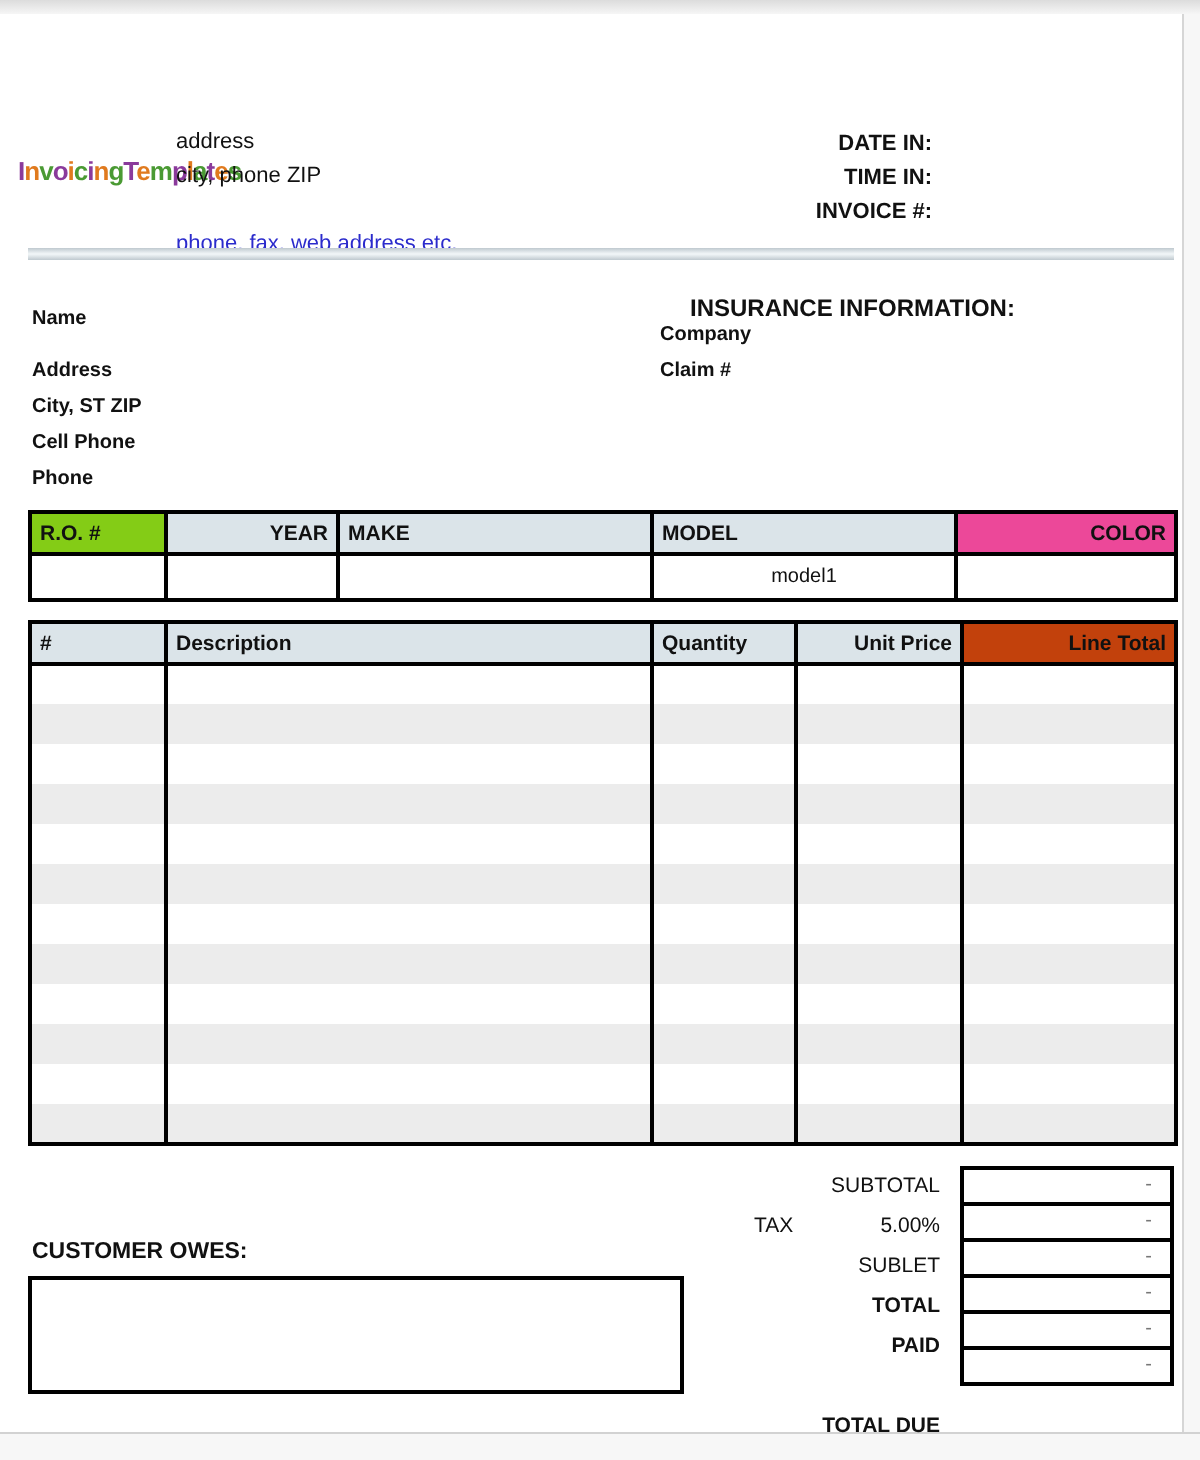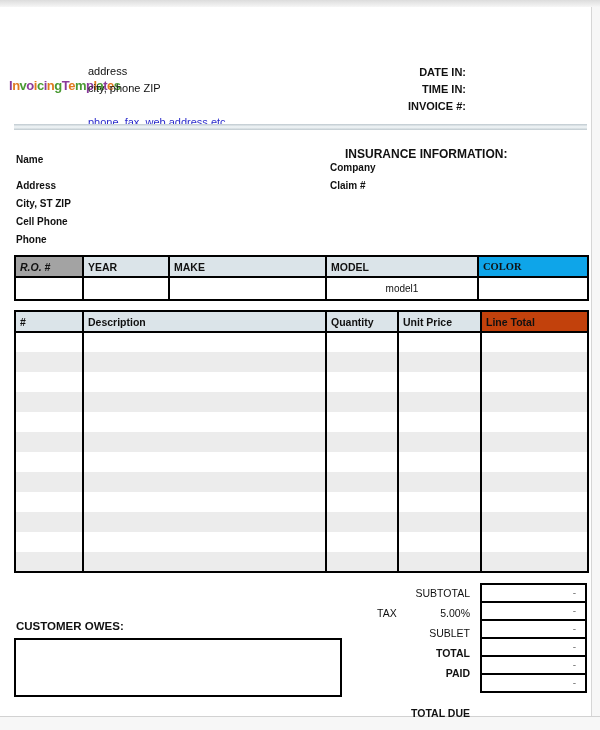--- a/index.html
+++ b/index.html
@@ -43,21 +43,21 @@
   .vehicle-table { position:absolute; left:14px; top:255px; width:573px; }
   .items-table   { position:absolute; left:14px; top:310px; width:573px; }
   .vehicle-table, .items-table { border:2px solid #000; }
   th { background:#dbe4e9; font-size:10.5px; font-weight:bold; height:21px;
        border-left:2px solid #000; border-bottom:2px solid #000; padding:0 4px; }
   th:first-child, td:first-child { border-left:none; }
   td { border-left:2px solid #000; font-size:10px; padding:0 4px; background:#fff; }
   .vehicle-table td { height:23px; text-align:center; }
   .items-table  td { height:20px; }
   .items-table tbody tr:nth-child(even) td { background:#ececec; }
-  th.al { text-align:left; } th.ac { text-align:left; }
+  th.al { text-align:left; } th.ac { text-align:right; }
 
   
   .totals-label-row { position:absolute; width:470px; left:0; height:20px; line-height:20px;
                       font-size:10.5px; text-align:right; }
   .totals-label-row .tax-name { position:absolute; left:377px; top:0; text-align:left; }
   .totals-label-row.bold { font-weight:bold; }
   .totals-boxes { position:absolute; left:480px; top:583px; width:107px; }
   .tot-box { width:107px; height:20px; border:2px solid #000; margin-top:-2px; background:#fff;
              font-size:10px; color:#777; text-align:right; line-height:16px; padding:0 9px; }
   .tot-box:first-child { margin-top:0; }
@@ -100,25 +100,25 @@
   <table class="vehicle-table">
     <colgroup>
         <col style="width:68px">
         <col style="width:86px">
         <col style="width:157px">
         <col style="width:152px">
         <col style="width:110px">
       </colgroup>
     <thead>
       <tr>
-        <th class="al" style="background: #a3a3a3; font-style: italic;">R.O. #</th>
+        <th class="al" style="background: #84cc16;">R.O. #</th>
         <th class="ac" style="background: rgb(219, 228, 233);">YEAR</th>
         <th class="al" style="background: rgb(219, 228, 233);">MAKE</th>
         <th class="al" style="background: rgb(219, 228, 233);">MODEL</th>
-        <th class="ac" style="background: #0ea5e9; font-family: Liberation Serif, serif;">COLOR</th>
+        <th class="ac" style="background: #ec4899;">COLOR</th>
       </tr>
     </thead>
     <tbody>
       <tr>
         <td></td>
         <td></td>
         <td></td>
         <td>model1</td>
         <td></td>
       </tr>

